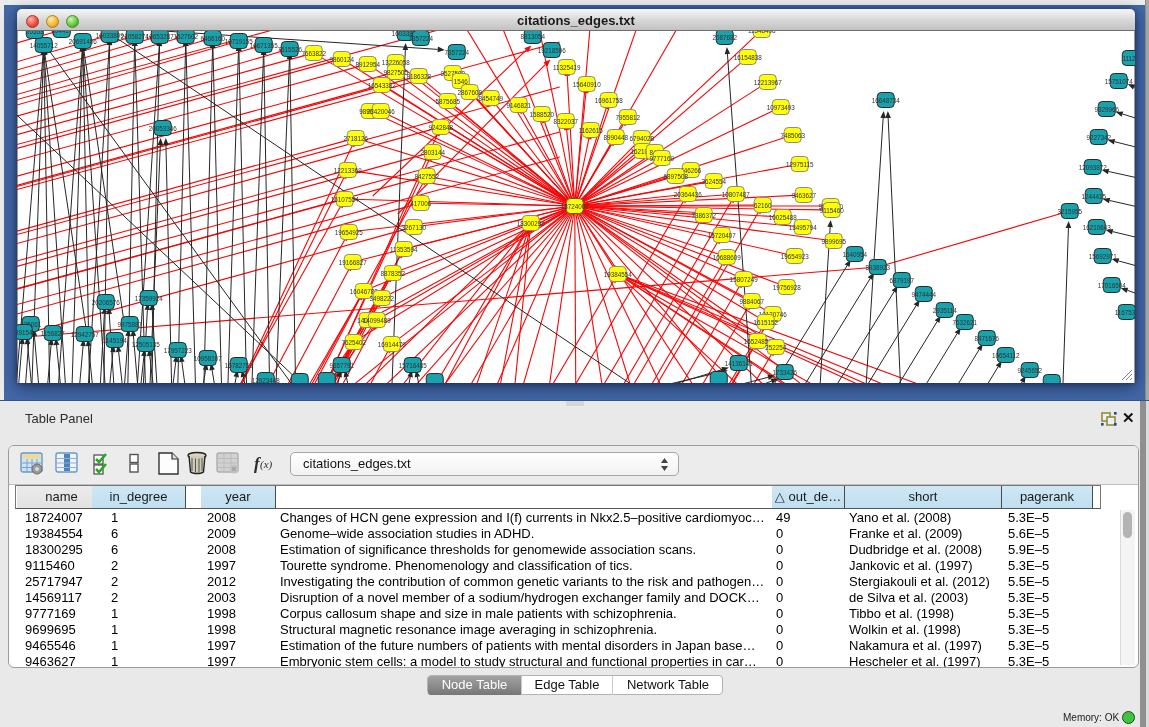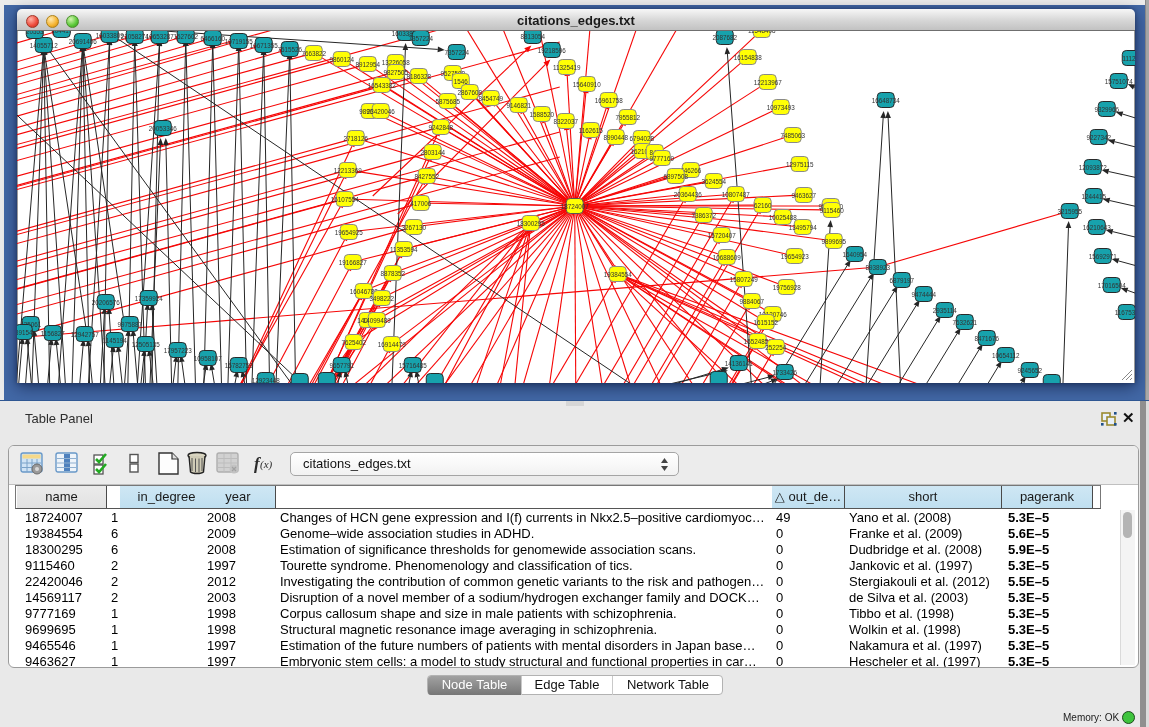--- a/index.html
+++ b/index.html
@@ -38,21 +38,21 @@
   #thead{position:absolute;left:6px;top:39px;width:1086px;height:24px;border:1px solid #777;
          border-bottom:1px solid #555;box-sizing:border-box;background:#fff;}
   .hc{position:absolute;top:0;height:22px;background:linear-gradient(#cfe7f4,#bfdff0);
       border-right:1px solid #4a4a4a;box-sizing:border-box;font-size:13px;color:#1a1a1a;text-align:center;padding-top:3px;}
   .hcg{background:linear-gradient(#ebebeb,#e2e2e2);}
   
   #trows{position:absolute;left:6px;top:64px;width:1086px;font-size:13px;color:#000;}
   .row{position:absolute;height:16px;white-space:nowrap;}
   .c1{position:absolute;left:10px;} .c2{position:absolute;left:96px;} .c3{position:absolute;left:192px;}
   .c4{position:absolute;left:265px;} .c5{position:absolute;left:761px;} .c6{position:absolute;left:834px;}
-  .c7{position:absolute;left:993px;font-weight:bold;}
+  .c7{position:absolute;left:993px;}
   
   #vscroll{position:absolute;right:3px;top:64px;width:14px;height:155px;background:#f4f4f4;border-left:1px solid #dadada;}
   #vthumb{position:absolute;left:2px;top:2px;width:9px;height:26px;background:#b4b4b4;border-radius:5px;}
   
   #tabs{position:absolute;left:427px;top:274px;width:296px;height:20px;background:#fff;border:1px solid #b2b2b2;
         border-radius:4px;box-sizing:border-box;font-size:13px;padding-left:28px;}
   .tab{position:absolute;top:0;height:18px;text-align:center;padding-top:1px;box-sizing:content-box;color:#111;}
   #tab1{left:0;width:93px;background:linear-gradient(#a2a2a2,#767676);color:#fff;border-radius:3px 0 0 3px;}
   #tab2{left:93px;width:90px;border-left:1px solid #c9c9c9;}
   #tab3{left:184px;width:110px;border-left:1px solid #c9c9c9;}
@@ -927,21 +927,21 @@
 <text x="234" y="18" font-family="Liberation Serif, serif" font-style="italic" font-weight="bold" font-size="17" fill="#2b2b2b">f</text>
 <text x="240" y="17" font-family="Liberation Serif, serif" font-style="italic" font-size="11" fill="#2b2b2b">(x)</text>
 </svg>
       <div id="combo">citations_edges.txt<svg style="position:absolute;right:9px;top:4px" width="9" height="15" viewBox="0 0 9 15">
             <path d="M4.5 1 L8 6 L1 6 Z" fill="#444"></path>
             <path d="M4.5 14 L8 9 L1 9 Z" fill="#444"></path>
           </svg></div>
     </div>
     <div id="thead">
       <div class="hc hcg" style="left:1px;width:90px">name</div>
-        <div class="hc" style="left:104px;width:94px">in_degree</div>
+        <div class="hc" style="left:76px;width:94px">in_degree</div>
         <div class="hc" style="left:185px;width:75px">year</div>
         <div class="hc" style="left:756px;width:73px">△ out_de…</div>
         <div class="hc" style="left:829px;width:157px">short</div>
         <div class="hc" style="left:986px;width:91px">pagerank</div>
     </div>
     <div id="trows">
       <div class="row" style="top:0px">
           <span class="c1">18724007</span>
           <span class="c2">1</span>
           <span class="c3">2008</span>
@@ -971,21 +971,21 @@
 <div class="row" style="top:48px">
           <span class="c1">9115460</span>
           <span class="c2">2</span>
           <span class="c3">1997</span>
           <span class="c4">Tourette syndrome. Phenomenology and classification of tics.</span>
           <span class="c5">0</span>
           <span class="c6">Jankovic et al. (1997)</span>
           <span class="c7">5.3E–5</span>
         </div>
 <div class="row" style="top:64px">
-          <span class="c1">22420046</span>
+          <span class="c1">25717947</span>
           <span class="c2">2</span>
           <span class="c3">2012</span>
           <span class="c4">Investigating the contribution of common genetic variants to the risk and pathogen…</span>
           <span class="c5">0</span>
           <span class="c6">Stergiakouli et al. (2012)</span>
           <span class="c7">5.5E–5</span>
         </div>
 <div class="row" style="top:80px">
           <span class="c1">14569117</span>
           <span class="c2">2</span>

